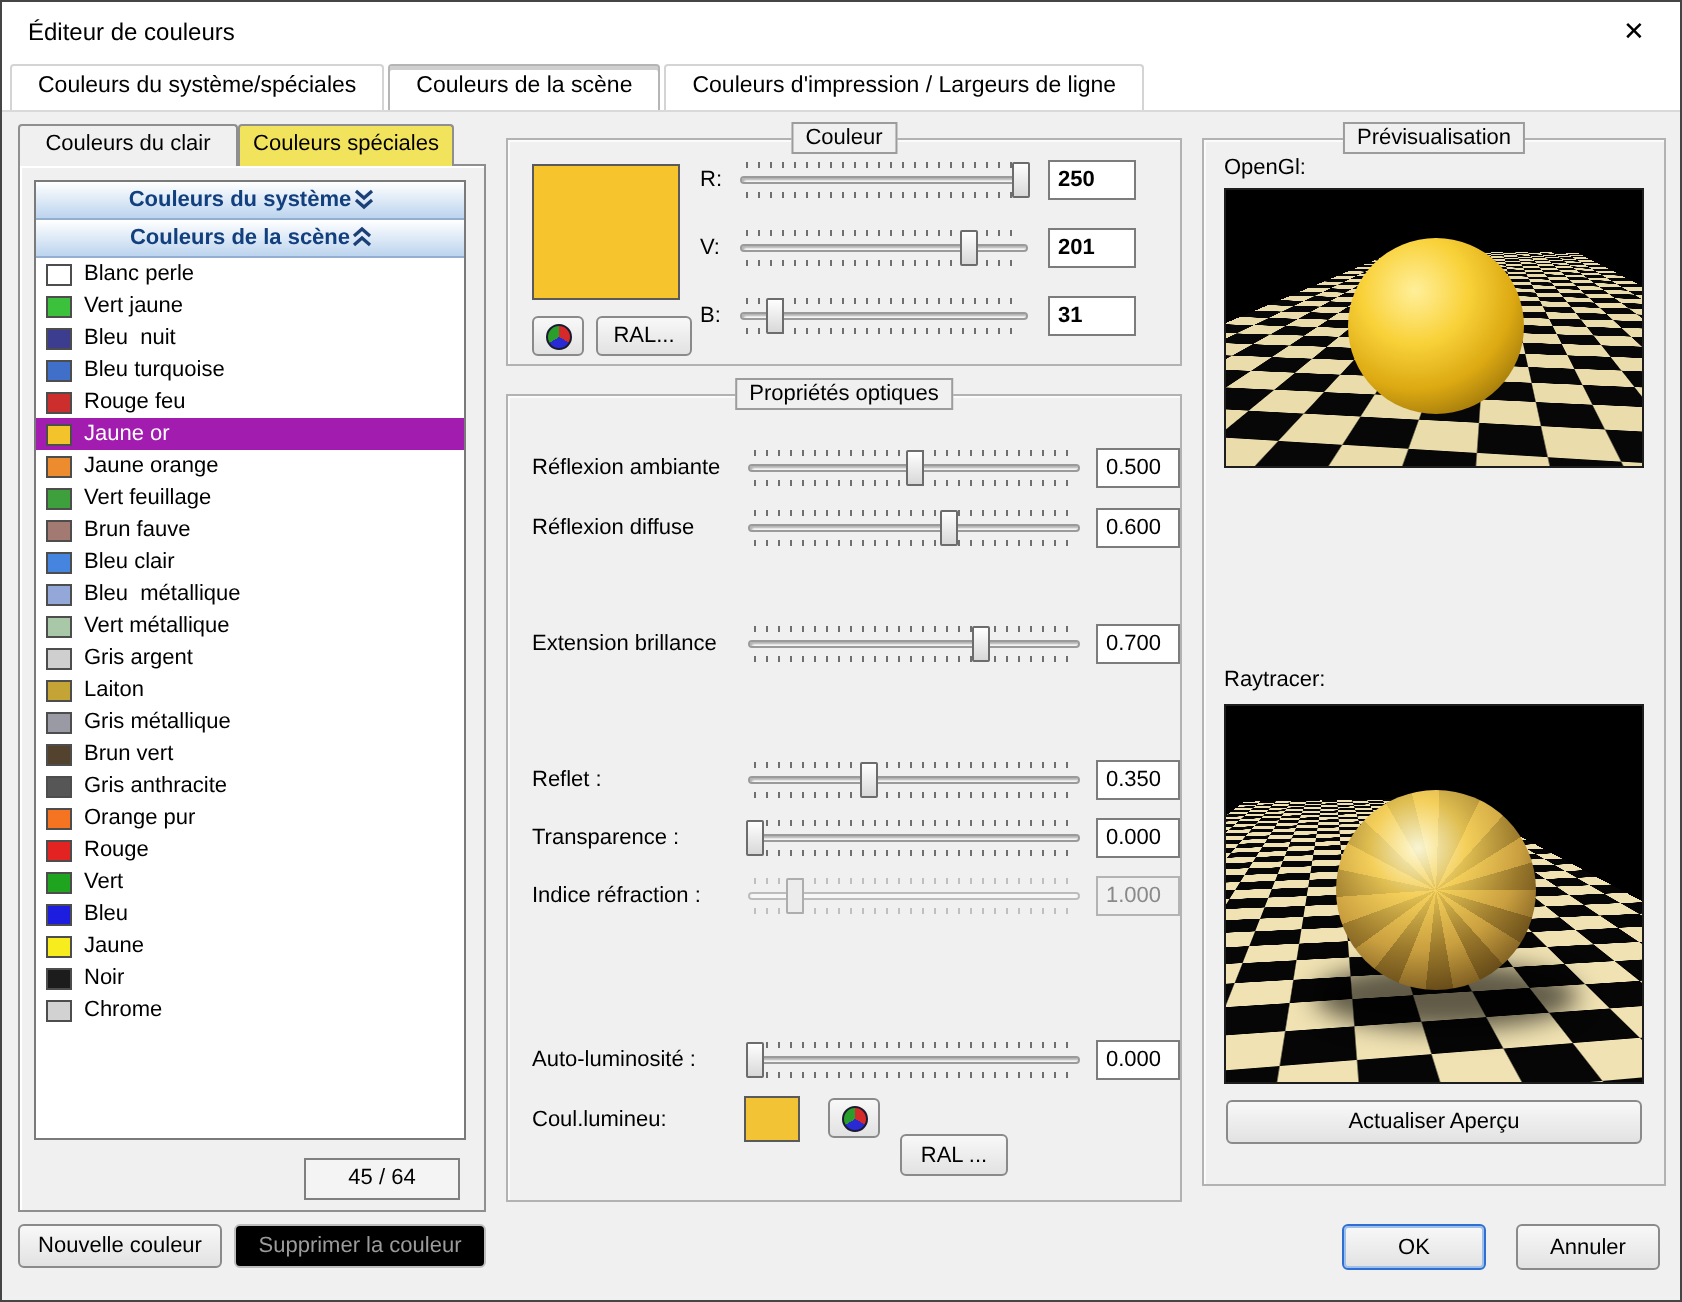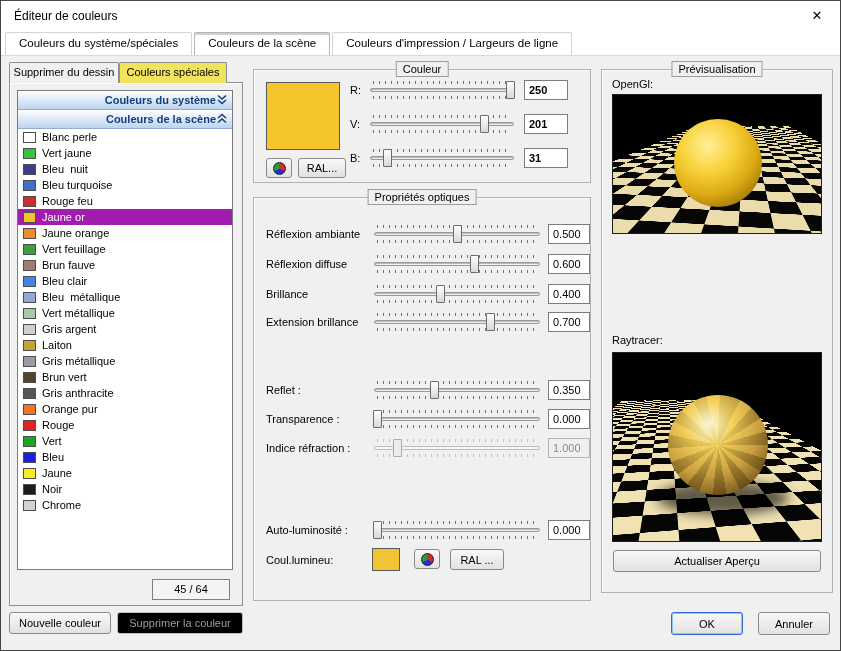--- a/index.html
+++ b/index.html
@@ -20,21 +20,21 @@
   
   .groupbox { position:absolute; border:1px solid #b2b2b2; box-shadow:inset 1px 1px 0 #fbfbfb; }
   .gb-title { position:absolute; top:-9px; left:50%; transform:translateX(-50%); background:#f0f0f0; border:1px solid #9c9c9c; padding:1px 6px; font-size:11px; line-height:12px; white-space:nowrap; }
 
   
   .lp-tab { position:absolute; top:61px; height:21px; line-height:19px; text-align:center; border:1px solid #8f8f8f; border-bottom:none; border-radius:2px 2px 0 0; font-size:11px; cursor:pointer; }
   .lp-tab.t1 { left:8px;  width:110px; background:#f0f0f0; z-index:3; }
   .lp-tab.t2 { left:118px; width:108px; background:#f2e35c; z-index:2; }
   .lp-panel { position:absolute; left:8px; top:81px; width:234px; height:524px; background:#f0f0f0; border:1px solid #8f8f8f; box-shadow:inset 1px 1px 0 #ffffff; }
   .color-list { position:absolute; left:16px; top:89px; width:216px; height:480px; background:#ffffff; border:1px solid #7a7a7a; overflow:hidden; }
-  .list-header { height:19px; display:flex; align-items:center; justify-content:flex-end; padding:0 4px 0 6px; background:linear-gradient(#ffffff,#bcd4ee); border-bottom:1px solid #93aed0; color:#123f7d; font-weight:bold; font-size:11px; cursor:pointer; }
+  .list-header { height:19px; display:flex; align-items:center; justify-content:center; padding:0 4px 0 6px; background:linear-gradient(#ffffff,#bcd4ee); border-bottom:1px solid #93aed0; color:#123f7d; font-weight:bold; font-size:11px; cursor:pointer; }
   .chev { display:flex; align-items:center; cursor:pointer; }
   .color-item { height:16px; display:flex; align-items:center; gap:6px; padding-left:5px; font-size:11px; cursor:pointer; }
   .color-item .item-swatch { width:13px; height:11px; border:1px solid #4d4d4d; flex:0 0 auto; }
   .color-item .item-label { white-space:pre; }
   .color-item.selected { background:#a21caf; color:#ffffff; }
   .counter-box { position:absolute; left:150px; top:577px; width:78px; height:21px; background:#f4f4f4; border:1px solid #808080; text-align:center; line-height:19px; font-size:11px; }
   .btn { position:absolute; height:22px; background:linear-gradient(#f8f8f8,#e2e2e2); border:1px solid #8a8a8a; border-radius:3px; font-family:"Liberation Sans",sans-serif; font-size:11px; cursor:pointer; }
   .btn.disabled { color:#9b9b9b; background:#000000; border-color:#bdbdbd; cursor:default; }
   .btn-new { left:8px; top:611px; width:102px; }
   .btn-del { left:116px; top:611px; width:126px; }
@@ -69,21 +69,21 @@
   .orow { position:absolute; left:0; width:100%; height:22px; }
   .orow .o-label { position:absolute; left:12px; top:4px; white-space:nowrap; }
   .orow .slider { left:120px; top:0; width:166px; }
   .orow .valbox { left:294px; top:0; width:42px; }
   .orow.r0{top:26px} .orow.r1{top:56px} .orow.r2{top:86px} .orow.r3{top:114px}
   .orow.r4{top:182px} .orow.r5{top:211px} .orow.r6{top:240px} .orow.r7{top:322px}
   .lumrow { position:absolute; left:0; top:350px; width:100%; height:26px; }
   .lumrow .o-label { position:absolute; left:12px; top:6px; }
   .lum-swatch { position:absolute; left:118px; top:0; width:28px; height:23px; border:1px solid #5a5a5a; }
   .lumrow .icon-btn { left:160px; top:1px; }
-  .lumrow .ral-small { left:196px; top:1px; width:54px; height:21px; }
+  .lumrow .ral-small { left:196px; top:19px; width:54px; height:21px; }
 
   
   .grp-preview { left:600px; top:68px; width:232px; height:524px; }
   .pv-label { position:absolute; left:10px; }
   .pv-frame { position:absolute; left:10px; width:210px; background:#000; border:1px solid #1e1e1e; overflow:hidden; }
   .gl-frame { top:24px; height:140px; }
   .rt-frame { top:282px; height:190px; }
   .floor { position:absolute; left:50%; width:600px; margin-left:-300px; transform-origin:50% 100%; }
   .gl-floor { bottom:-12px; height:1400px; background:repeating-conic-gradient(#070707 0% 25%, #eadcab 25% 50%); background-size:80px 80px; transform:perspective(200px) rotateX(55deg) rotateZ(7deg); }
   .rt-floor { bottom:-16px; height:1600px; background:repeating-conic-gradient(#060606 0% 25%, #f0e2b2 25% 50%); background-size:88px 88px; transform:perspective(260px) rotateX(54deg) rotateZ(-9deg); }
@@ -109,21 +109,21 @@
     <span class="title-text">Éditeur de couleurs</span>
     <button class="close-btn">✕</button>
   </div>
 
   <div class="main-tabs">
     <div class="main-tab">Couleurs du système/spéciales</div>
     <div class="main-tab active">Couleurs de la scène</div>
     <div class="main-tab">Couleurs d'impression / Largeurs de ligne</div>
   </div>
 
-  <div class="lp-tab t1">Supprimer du dessin</div>
+  <div class="lp-tab t1">Couleurs du clair</div>
   <div class="lp-tab t2">Couleurs spéciales</div>
 
   <div class="lp-panel">
     <div class="counter-box" style="left:142px; top:496px; position:absolute;">45 / 64</div>
   </div>
 
   <div class="color-list">
     <div class="list-header">
       <span>Couleurs du système</span>
       <span class="chev">
@@ -301,30 +301,20 @@
     <div class="orow r1">
       <span class="o-label">Réflexion diffuse</span>
       <div class="slider">
         <div class="ticks top"></div>
           <div class="track"></div>
           <div class="ticks bot"></div>
         <div class="thumb" style="left: calc(60% - 4px);"></div>
       </div>
       <input class="valbox" value="0.600" style="">
     </div>
-    <div class="orow r2">
-      <span class="o-label">Brillance</span>
-      <div class="slider">
-        <div class="ticks top"></div>
-          <div class="track"></div>
-          <div class="ticks bot"></div>
-        <div class="thumb" style="left: calc(40% - 4px);"></div>
-      </div>
-      <input class="valbox" value="0.400" style="">
-    </div>
     <div class="orow r3">
       <span class="o-label">Extension brillance</span>
       <div class="slider">
         <div class="ticks top"></div>
           <div class="track"></div>
           <div class="ticks bot"></div>
         <div class="thumb" style="left: calc(70% - 4px);"></div>
       </div>
       <input class="valbox" value="0.700" style="">
     </div>

